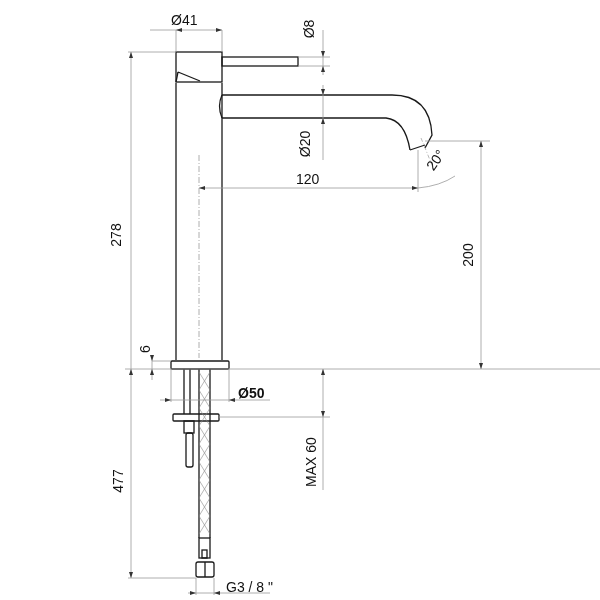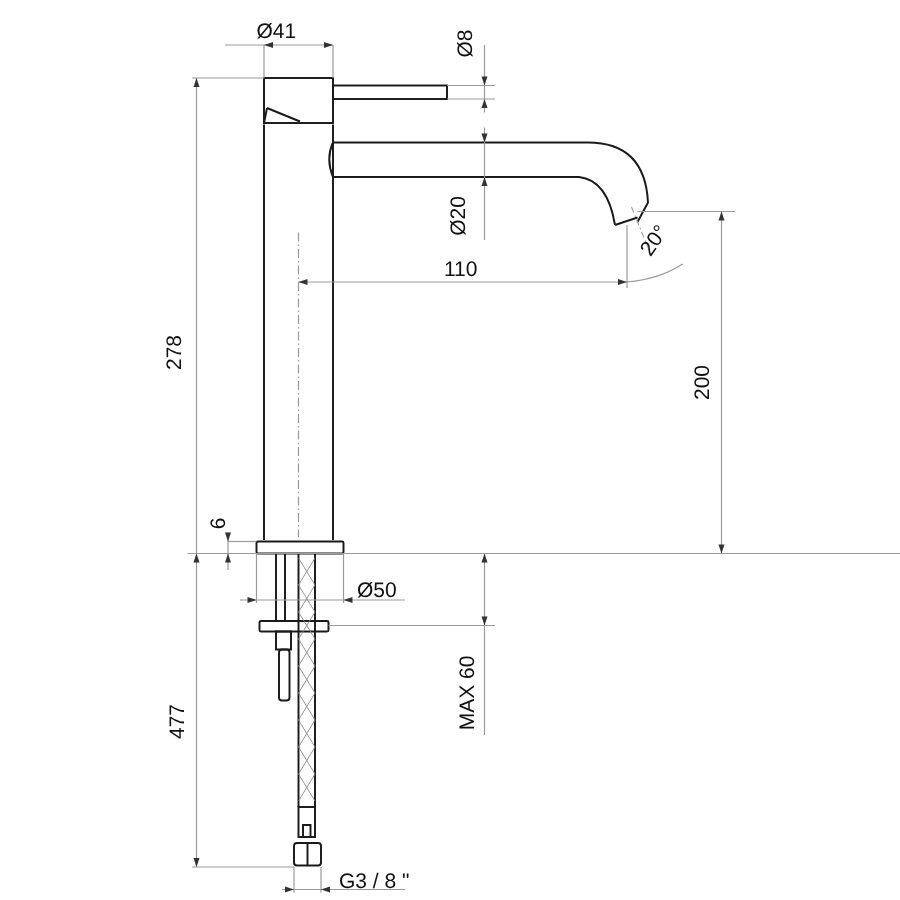--- a/index.html
+++ b/index.html
@@ -122,21 +122,21 @@
     <polygon points="131,369 129,375 133,375"></polygon>
     <polygon points="131,578 129,572 133,572"></polygon>
     <polygon points="196,593 190,591 190,595"></polygon>
     <polygon points="214,593 220,591 220,595"></polygon>
   </g>
 </svg>
 
 <span class="lbl" style="left:171px;top:13px;">Ø41</span>
 <span class="lbl rot" style="left:300px;top:22px;">Ø8</span>
 <span class="lbl rot" style="left:292px;top:137px;">Ø20</span>
-<span class="lbl" style="left:296px;top:172px;">110</span>
+<span class="lbl" style="left:296px;top:172px;">120</span>
 <span class="lbl ang" style="left:425px;top:153px;">20°</span>
 <span class="lbl rot" style="left:456px;top:248px;">200</span>
 <span class="lbl rot" style="left:104px;top:228px;">278</span>
 <span class="lbl rot" style="left:141px;top:342px;">6</span>
-<span class="lbl" style="left:238px;top:386px;">Ø50</span>
+<span class="lbl" style="left:238px;top:386px;font-weight:bold;">Ø50</span>
 <span class="lbl rot" style="left:286px;top:455px;">MAX 60</span>
 <span class="lbl rot" style="left:106px;top:474px;">477</span>
 <span class="lbl" style="left:226px;top:580px;">G3 / 8 "</span>
 
 </body></html>

